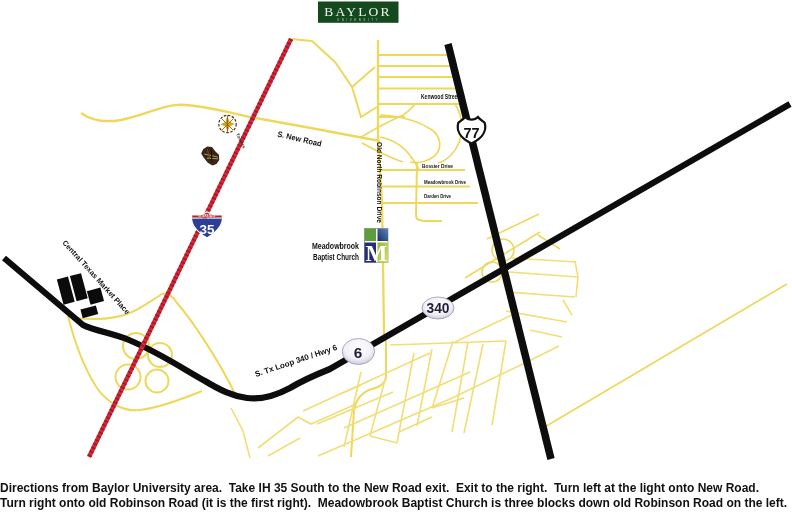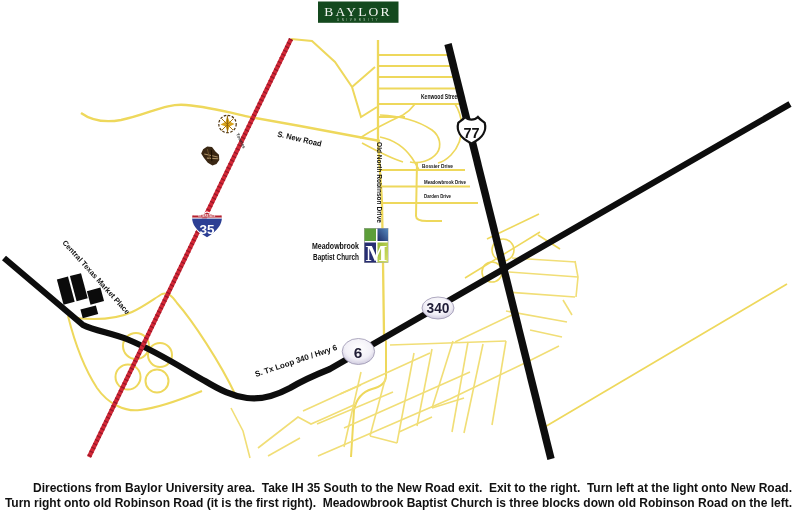--- a/index.html
+++ b/index.html
@@ -1,18 +1,18 @@
 <!DOCTYPE html>
 <html><head>
 <meta charset="utf-8">
 <style>
   html,body{margin:0;padding:0;background:#fff;width:792px;height:525px;overflow:hidden;}
   .wrap{position:relative;width:792px;height:525px;font-family:"Liberation Sans",sans-serif;}
   svg{position:absolute;left:0;top:0;}
-  .caption{position:absolute;left:0;top:481px;width:792px;text-align:right;font-weight:bold;font-size:12px;line-height:14.5px;color:#111;}
+  .caption{position:absolute;left:0;top:481px;width:792px;text-align:left;font-weight:bold;font-size:12px;line-height:14.5px;color:#111;}
 </style>
 </head>
 <body>
 <div class="wrap">
 <svg width="792" height="482" viewBox="0 0 792 482">
 <defs>
   <radialGradient id="ovalg" cx="50%" cy="38%" r="75%">
     <stop offset="0%" stop-color="#ffffff"></stop>
     <stop offset="55%" stop-color="#f2f0f7"></stop>
     <stop offset="100%" stop-color="#b9b3cf"></stop>

